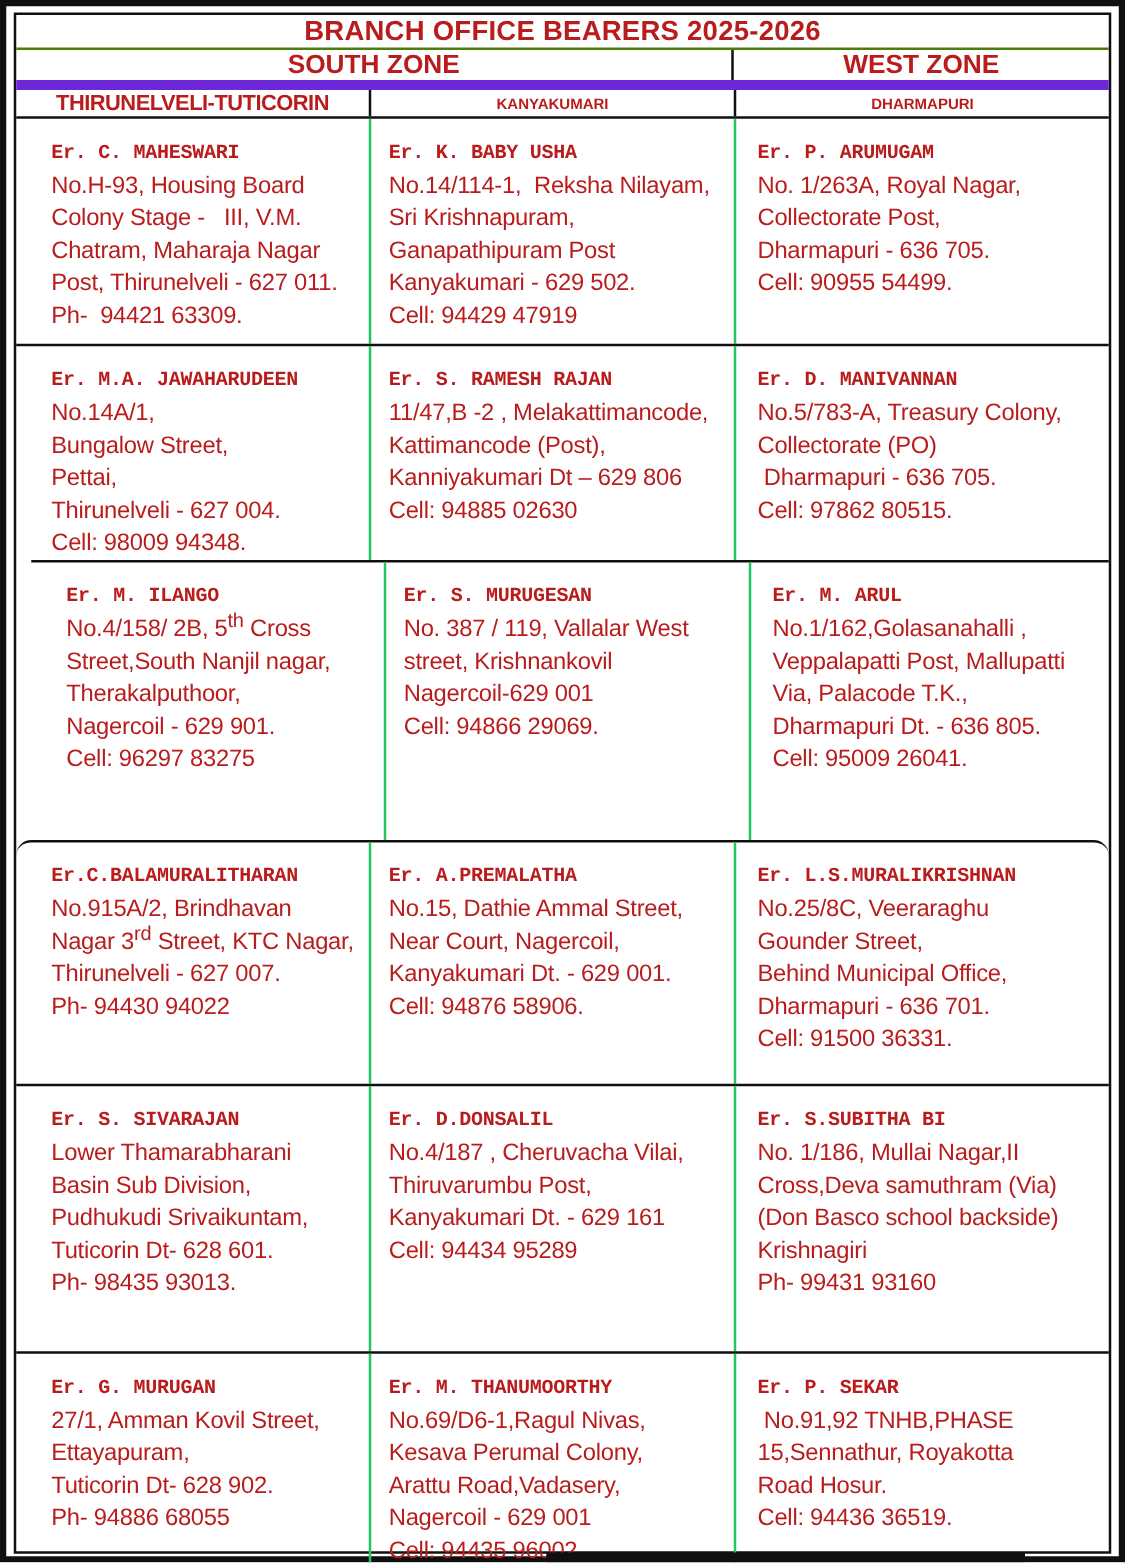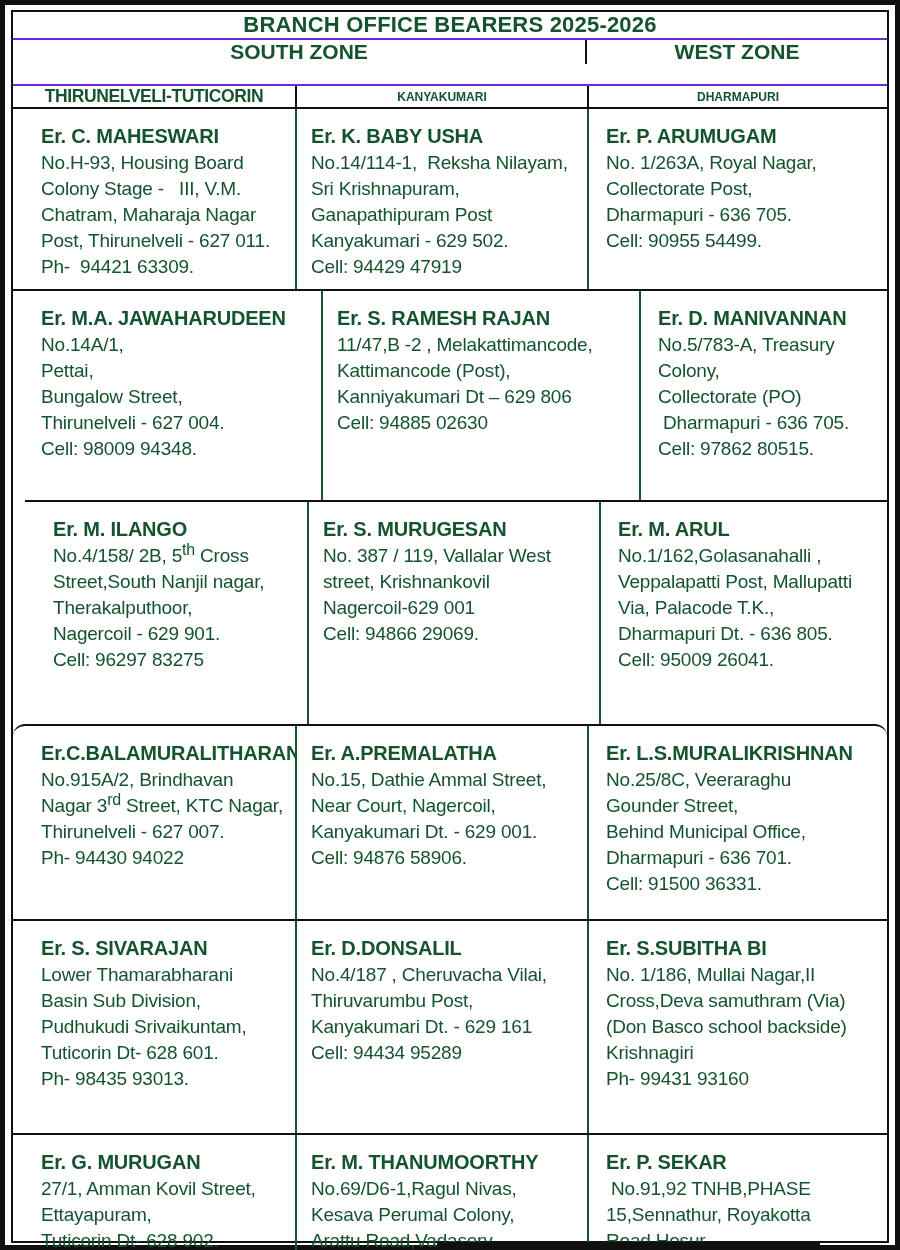--- a/index.html
+++ b/index.html
@@ -6,21 +6,21 @@
     margin: 0;
     padding: 0;
     background: #e8e8e8;
   }
   .page {
     position: relative;
     width: 900px;
     height: 1250px;
     background: #ffffff;
     font-family: "Liberation Sans", "DejaVu Sans", sans-serif;
-    color: #14532d;
+    color: #b91c1c;
     overflow: hidden;
   }
   .outer-frame {
     position: absolute;
     inset: 0;
     border: 5px solid #101010;
     box-sizing: border-box;
   }
   .table {
     position: absolute;
@@ -38,40 +38,39 @@
     height: 33px;
     display: flex;
     align-items: center;
     justify-content: center;
     font-weight: bold;
     font-size: 22px;
     letter-spacing: 0.2px;
   }
   .zone-row {
     height: 50px;
-    border-top: 2px solid #6d28d9;
+    border-top: 2px solid #4d7c0f;
     display: grid;
     grid-template-columns: 572px 1fr;
     box-sizing: border-box;
   }
   .zone-cell {
     display: flex;
     align-items: center;
     justify-content: center;
     font-weight: bold;
     font-size: 21px;
   }
   .zone-cell + .zone-cell { border-left: 2px solid #101010; }
   .colhead-row {
     height: 35px;
-    border-top: 2px solid #6d28d9;
+    border-top: 8px solid #6d28d9;
     display: grid;
     grid-template-columns: 282px 292px 1fr;
     box-sizing: border-box;
-    margin-top: 20px;
   }
   .colhead-cell {
     display: flex;
     align-items: center;
     justify-content: center;
     font-weight: bold;
     font-size: 12px;
   }
   .colhead-cell.condensed { font-size: 17.5px; letter-spacing: -0.4px; }
   .colhead-cell + .colhead-cell { border-left: 2px solid #101010; }
@@ -80,29 +79,30 @@
     display: grid;
     grid-template-columns: 282px 292px 1fr;
     border-top: 2px solid #101010;
     box-sizing: border-box;
   }
   .officer-cell {
     padding: 14px 8px 6px 28px;
     box-sizing: border-box;
     overflow: hidden;
   }
-  .officer-cell + .officer-cell { border-left: 2px solid #14532d; }
+  .officer-cell + .officer-cell { border-left: 2px solid #22c55e; }
   .officer-cell.c2 { padding-left: 14px; }
   .officer-cell.c3 { padding-left: 17px; }
   .officer-name {
     font-weight: bold;
-    font-size: 20px;
+    font-size: 16px;
     line-height: 27px;
     white-space: pre-wrap;
     letter-spacing: -0.2px;
+    font-family: Liberation Mono, monospace;
   }
   .address-line {
     font-size: 19px;
     line-height: 26px;
     white-space: pre-wrap;
     letter-spacing: -0.2px;
   }
   .address-line sup { font-size: 16px; line-height: 0; }
   .bottom-strip {
     position: absolute;
@@ -153,26 +153,26 @@
             <div class="address-line">Cell: 94429 47919</div>
           </div>
           <div class="officer-cell c3">
             <div class="officer-name">Er. P. ARUMUGAM</div>
             <div class="address-line">No. 1/263A, Royal Nagar,</div>
             <div class="address-line">Collectorate Post,</div>
             <div class="address-line">Dharmapuri - 636 705.</div>
             <div class="address-line">Cell: 90955 54499.</div>
           </div>
         </div>
-        <div class="data-row" style="height: 211px; gap: 26px;">
+        <div class="data-row" style="height: 173px;">
           <div class="officer-cell c1">
             <div class="officer-name">Er. M.A. JAWAHARUDEEN</div>
             <div class="address-line">No.14A/1,</div>
+            <div class="address-line">Bungalow Street,</div>
             <div class="address-line">Pettai,</div>
-            <div class="address-line">Bungalow Street,</div>
             <div class="address-line">Thirunelveli - 627 004.</div>
             <div class="address-line">Cell: 98009 94348.</div>
           </div>
           <div class="officer-cell c2">
             <div class="officer-name">Er. S. RAMESH RAJAN</div>
             <div class="address-line">11/47,B -2 , Melakattimancode,</div>
             <div class="address-line">Kattimancode (Post),</div>
             <div class="address-line">Kanniyakumari Dt – 629 806</div>
             <div class="address-line">Cell: 94885 02630</div>
           </div>

